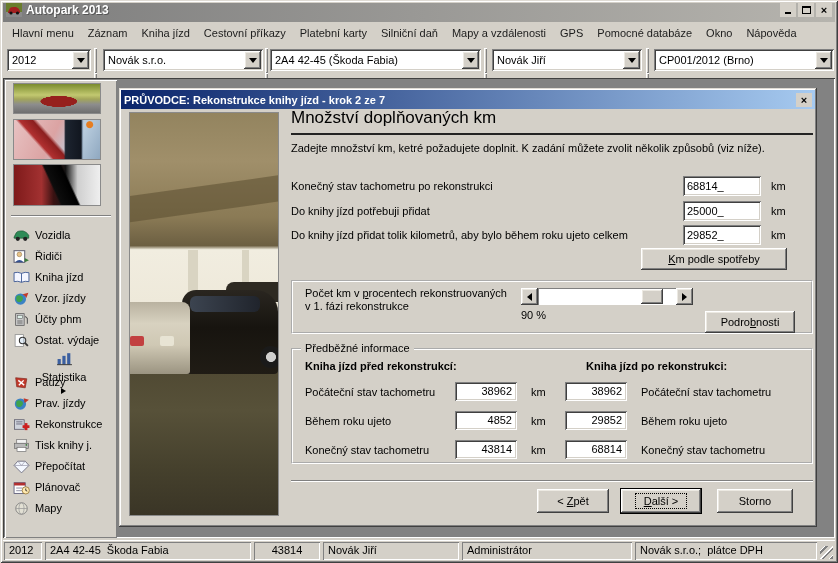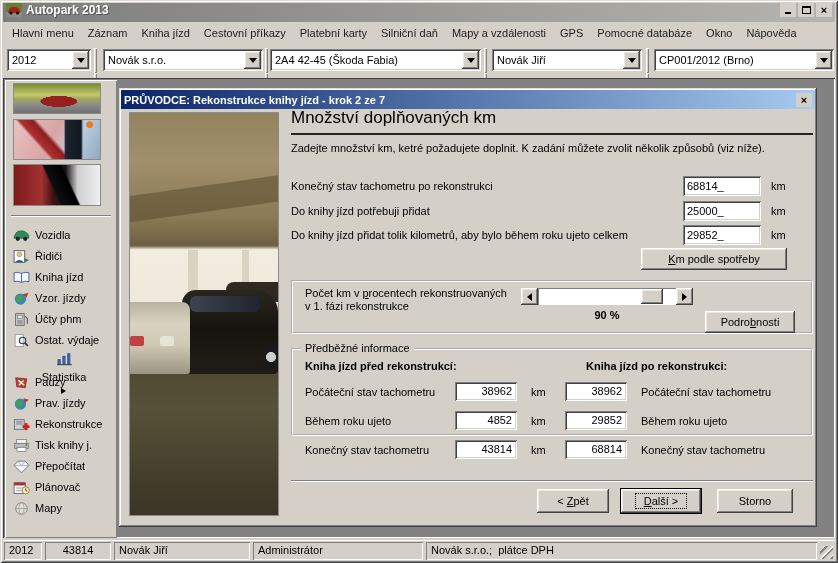--- a/index.html
+++ b/index.html
@@ -431,27 +431,27 @@
           <span class="sb-btn">
               <span class="tri-left"></span>
             </span>
           <span class="sb-track">
             <span class="sb-thumb" style="left:103px;"></span>
           </span>
           <span class="sb-btn">
               <span class="tri-right"></span>
             </span>
         </div>
-        <div style="position:absolute;left:228px;top:27px;width:172px;text-align:center;font-weight:bold;">90 %</div>
+        <div style="position:absolute;left:228px;top:27px;width:172px;">90 %</div>
         <div class="btn" style="left:412px;top:5px;width:90px;height:22px;margin-top:24px;">
           <span class="lbl">Podro<u>b</u>nosti</span>
         </div>
       </div>
 
-      <div class="grp" style="top:260px;height:88px;">
+      <div class="grp" style="top:260px;height:116px;">
         <span class="grp-legend">Předběžné informace</span>
         <span class="bold" style="position:absolute;left:12px;top:10px;white-space:nowrap;">Kniha jízd před rekonstrukcí:</span>
         <span class="bold" style="position:absolute;left:293px;top:10px;white-space:nowrap;">Kniha jízd po rekonstrukci:</span>
 
         <span style="position:absolute;left:12px;top:36px;">Počáteční stav tachometru</span>
         <span class="ro-field" style="left:162px;top:32px;">38962</span>
         <span style="position:absolute;left:238px;top:36px;">km</span>
         <span class="ro-field" style="left:272px;top:32px;">38962</span>
         <span style="position:absolute;left:348px;top:36px;">Počáteční stav tachometru</span>
 
@@ -477,20 +477,21 @@
         <span class="lbl"><u>D</u>alší &gt;</span>
       </div>
       <div class="btn" style="left:598px;top:401px;width:76px;height:24px;">
         <span class="lbl">Storno</span>
       </div>
     </div>
   </div>
 
   <div class="statusbar">
     <span class="sb-panel" style="width:38px;">2012</span>
+    <span class="sb-panel" style="width:206px;">2A4 42-45  Škoda Fabia</span>
     <span class="sb-panel" style="width:66px;text-align:center;">43814</span>
     <span class="sb-panel" style="width:136px;">Novák Jiří</span>
     <span class="sb-panel" style="width:170px;">Administrátor</span>
     <span class="sb-panel" style="flex:1;">Novák s.r.o.;  plátce DPH</span>
     <span class="sizegrip"></span>
   </div>
 
 </div>
 
 </body></html>

